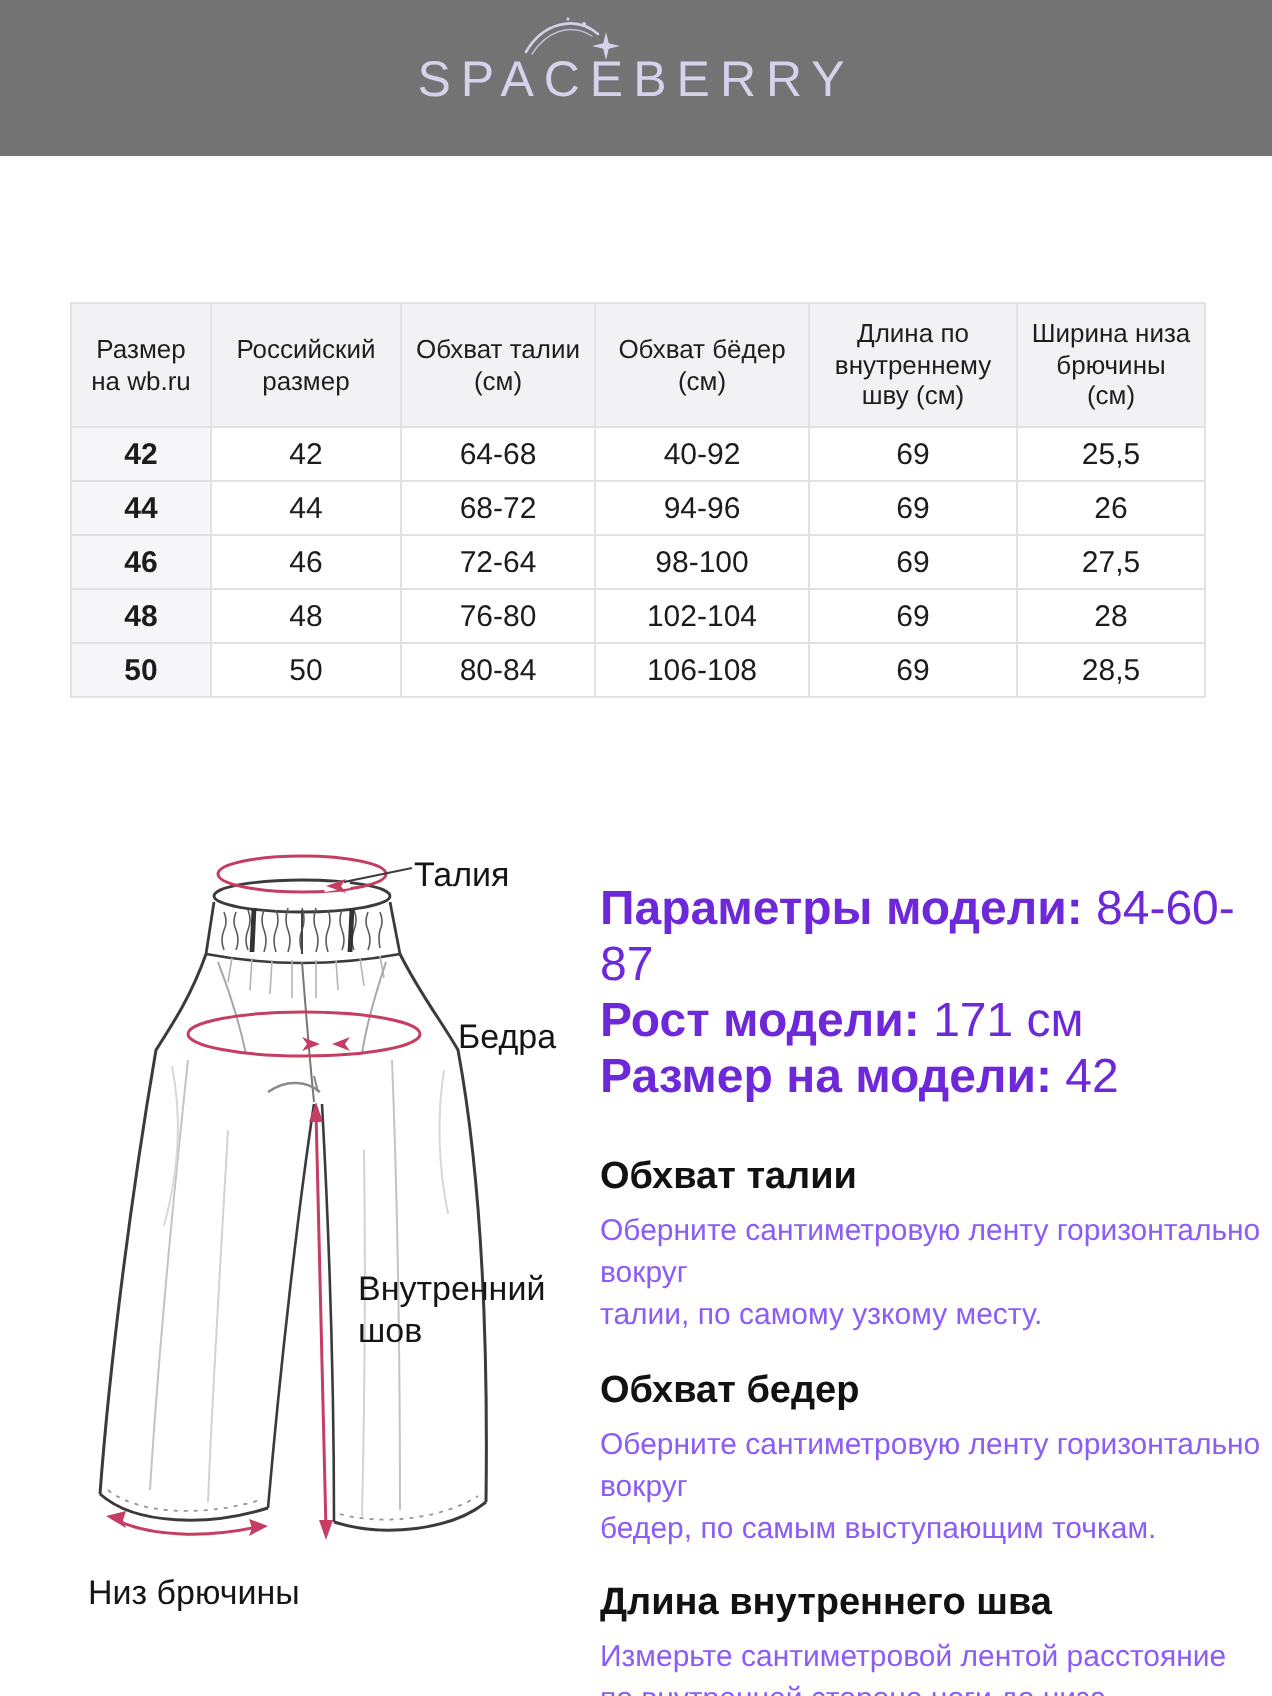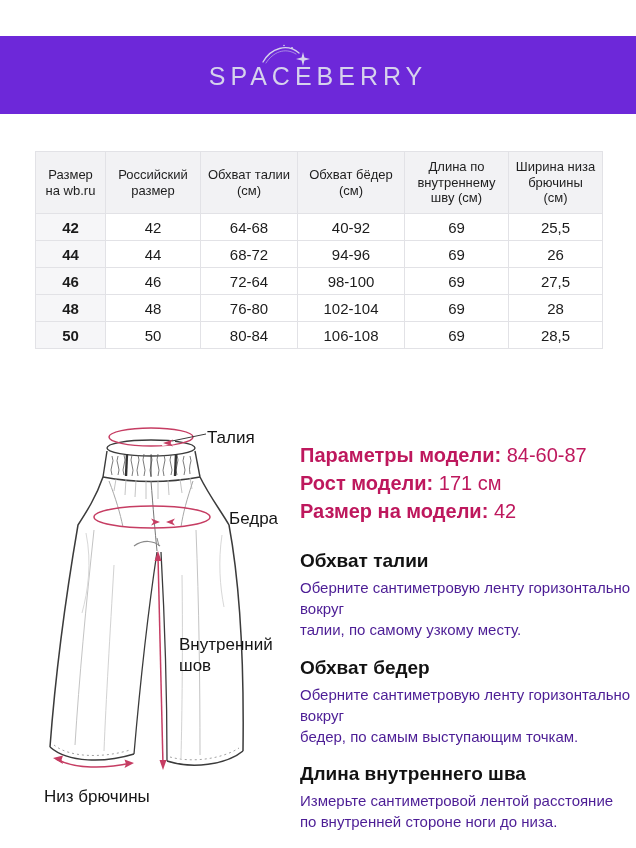--- a/index.html
+++ b/index.html
@@ -6,22 +6,21 @@
   body{
     width:636px;height:848px;position:relative;background:#ffffff;
     font-family:"Liberation Sans",sans-serif;overflow:hidden;
     -webkit-font-smoothing:antialiased;
   }
   .page{position:absolute;inset:0;}
 
   
   .brand-header{
     position:absolute;top:0;left:0;width:636px;height:78px;
-    background:#6d28d9;
-    margin-top:36px;
+    background:#737373;
   }
   .brand-name{
     position:absolute;top:26px;left:0;width:100%;text-align:center;
     color:#d6d2ec;font-size:25px;font-weight:400;letter-spacing:5px;
   }
   .comet{position:absolute;left:257px;top:4px;}
 
   
   .size-table{
     position:absolute;left:35px;top:151px;width:567px;
@@ -49,28 +48,28 @@
     position:absolute;font-size:17px;font-weight:400;color:#151515;
     line-height:21px;
   }
   .dlabel.waist{left:177px;top:12px;}
   .dlabel.hips{left:199px;top:93px;}
   .dlabel.inseam{left:149px;top:219px;width:104px;}
   .dlabel.hem{left:14px;top:371px;white-space:nowrap;}
 
   
   .info{position:absolute;left:300px;top:441px;width:336px;}
-  .param-row{font-size:20px;line-height:28px;color:#be185d;}
+  .param-row{font-size:24px;line-height:28px;color:#6d28d9;}
   .param-label{font-weight:700;}
   .param-value{font-weight:400;}
   .section{margin-top:24px;}
   .section.s2{margin-top:16px;}
   .section.s3{margin-top:15px;}
   .section-title{font-size:19px;font-weight:700;color:#121212;line-height:23px;margin-bottom:5px;}
-  .section-text{font-size:15px;color:#4c1d95;line-height:21px;white-space:pre-line;}
+  .section-text{font-size:15px;color:#8b5cf6;line-height:21px;white-space:pre-line;}
 </style>
 </head>
 <body>
 
 <div class="page">
 
   <header class="brand-header">
     <svg class="comet" width="64" height="34" viewBox="0 0 64 34">
       <path d="M6,22 C14,8 30,3 42,13" fill="none" stroke="#d6d2ec" stroke-width="1.3" stroke-linecap="round"></path>
       <path d="M9,23 C16,12 28,7 39,14" fill="none" stroke="#d6d2ec" stroke-width="0.7" stroke-linecap="round" opacity="0.8"></path>

